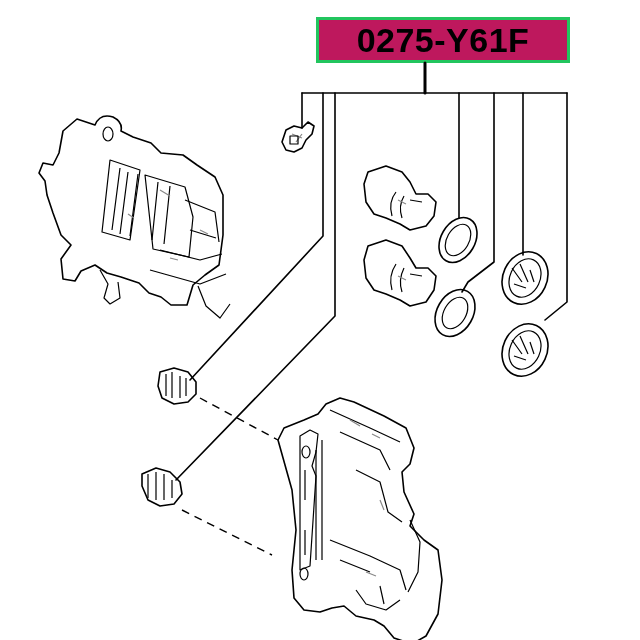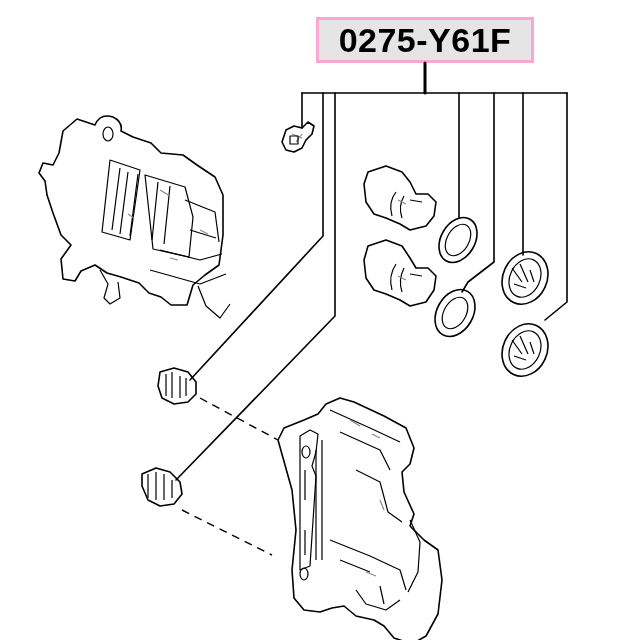--- a/index.html
+++ b/index.html
@@ -1,19 +1,19 @@
 <!DOCTYPE html>
 <html><head>
 <meta charset="utf-8">
 <style>
   html, body { margin: 0; padding: 0; background: #ffffff; }
   body { width: 640px; height: 640px; position: relative; overflow: hidden; font-family: "Liberation Sans", sans-serif; }
   .part-label {
-    position: absolute; left: 316px; top: 17px; width: 218px; height: 46px;
-    border: 3px solid #f9a8d4; box-sizing: border-box; background: #e5e5e5;
+    position: absolute; left: 316px; top: 17px; width: 254px; height: 46px;
+    border: 3px solid #22c55e; box-sizing: border-box; background: #be185d;
     display: flex; align-items: center; justify-content: center;
     font-family: "Liberation Sans", sans-serif; font-weight: bold; font-size: 34px;
     letter-spacing: 0.5px; color: #000;
   }
   svg.drawing { position: absolute; left: 0; top: 0; }
   .ln { fill: none; stroke: #000; stroke-width: 1.6; stroke-linejoin: round; stroke-linecap: round; }
   .thin { fill: none; stroke: #000; stroke-width: 1.2; stroke-linejoin: round; }
   .dash { fill: none; stroke: #000; stroke-width: 1.4; stroke-dasharray: 8 6; }
   .gr { fill: none; stroke: #888; stroke-width: 1.2; }
 </style>

